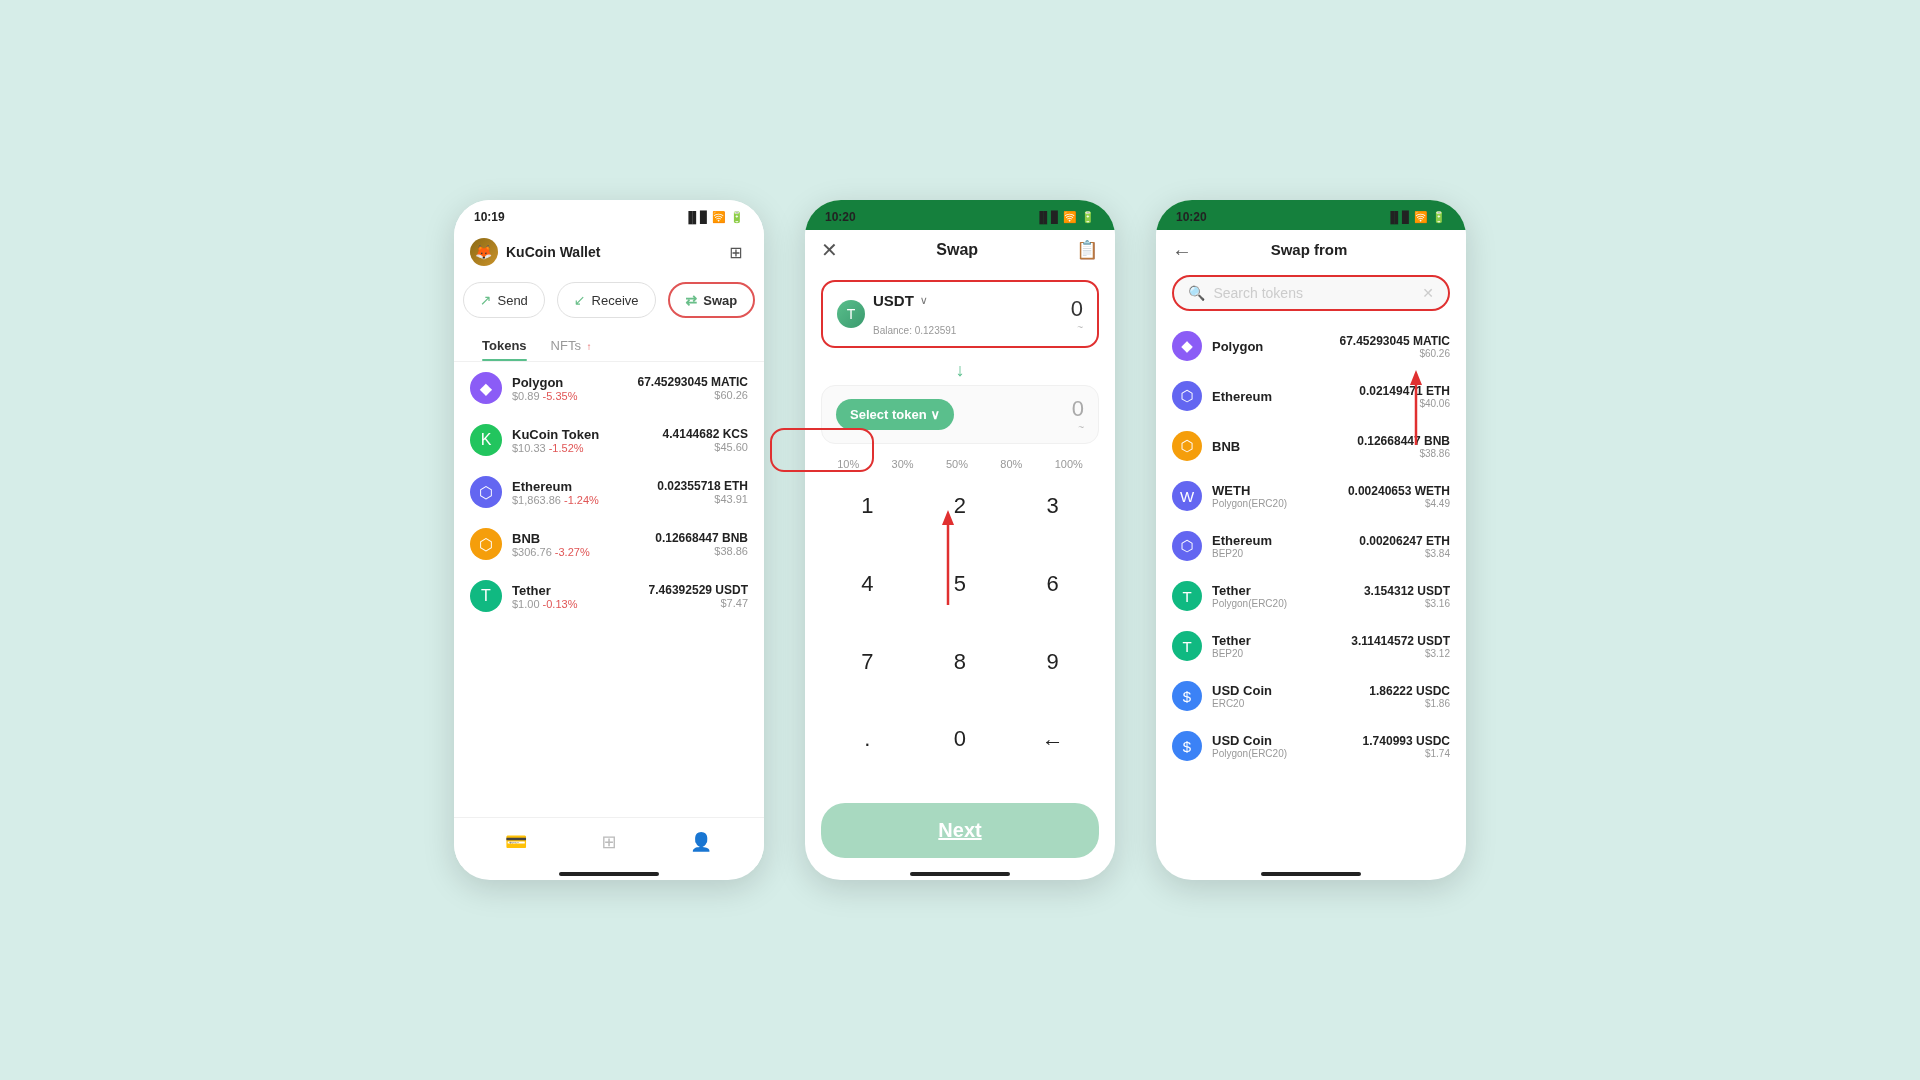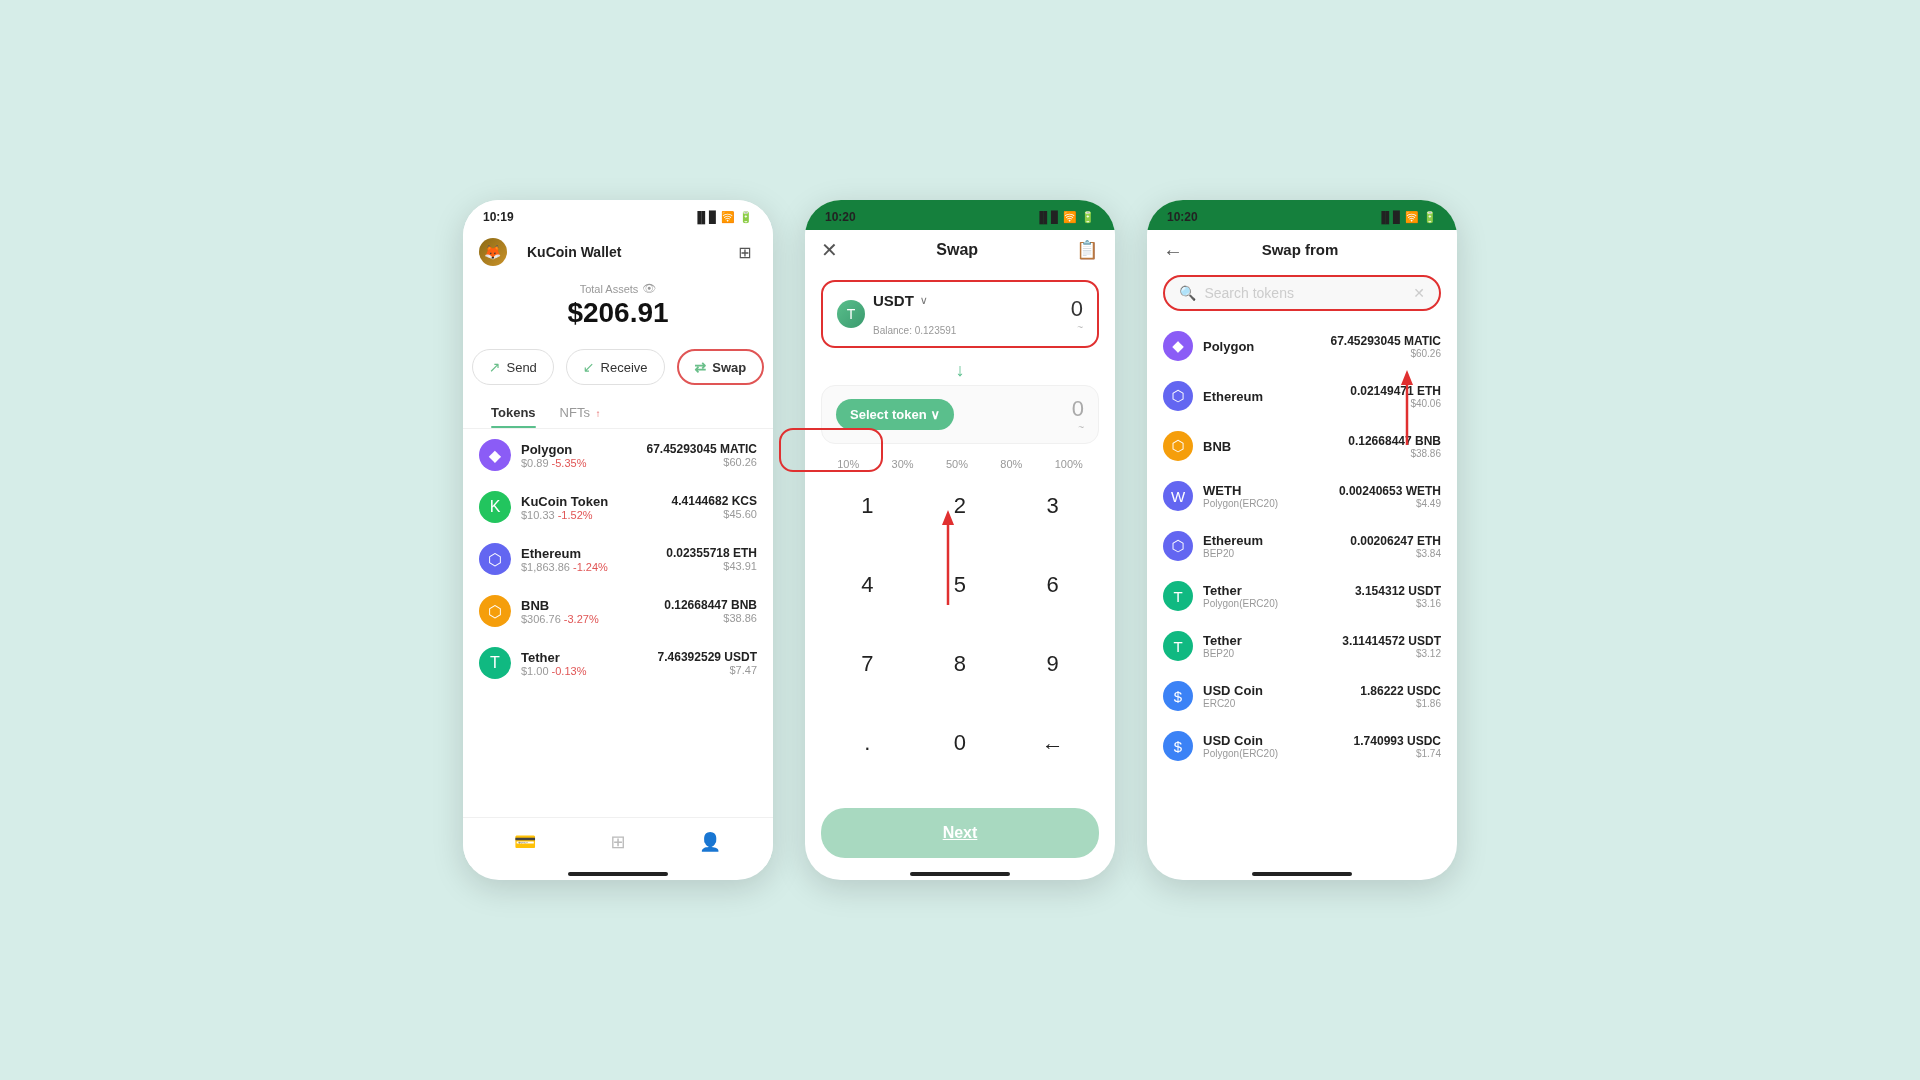--- a/index.html
+++ b/index.html
@@ -59,21 +59,21 @@
     }
     .p1-avatar {
       width: 28px; height: 28px;
       border-radius: 50%;
       background: linear-gradient(135deg, #8B6914, #c9922a);
       display: flex; align-items: center; justify-content: center;
       font-size: 14px; color: white;
     }
     .p1-wallet-name {
       font-size: 14px; font-weight: 600; color: #222;
-      margin-left: 20px;
+      margin-left: 8px;
     }
     .p1-header-left { display: flex; align-items: center; }
     .qr-icon {
       width: 24px; height: 24px;
       display: flex; align-items: center; justify-content: center;
       font-size: 16px; color: #555;
     }
 
     .p1-assets {
       text-align: center;
@@ -248,21 +248,21 @@
       font-size: 22px; font-weight: 300; color: #222;
       cursor: pointer;
       border: none; background: none;
     }
 
     .p2-next-btn {
       margin: 8px 16px;
       background: #a8d9c0;
       border: none; border-radius: 24px;
       padding: 16px;
-      font-size: 16px; font-weight: 600; color: white;
+      font-size: 20px; font-weight: 600; color: white;
       width: calc(100% - 32px);
       cursor: pointer;
       text-decoration: underline;
     }
 
     
     .phone3 { background: white; }
     .p3-header {
       display: flex; align-items: center; justify-content: space-between;
       padding: 8px 16px;
@@ -297,21 +297,21 @@
     .p3-token-info { flex: 1; }
     .p3-token-name { font-size: 13px; font-weight: 600; color: #222; }
     .p3-token-sub { font-size: 10px; color: #999; }
     .p3-token-right { text-align: right; }
     .p3-token-amount { font-size: 12px; font-weight: 600; color: #222; }
     .p3-token-usd { font-size: 10px; color: #999; }
 
     
     .phones-container {
       display: flex;
-      gap: 32px;
+      gap: 41px;
       align-items: center;
       justify-content: center;
       width: 100%;
       height: 100%;
       padding: 60px;
       border-radius: 8px;
     }
 
     .phone-wrapper {
       position: relative;
@@ -353,27 +353,20 @@
       </div>
 
       <div class="p1-header">
         <div class="p1-header-left">
           <div class="p1-avatar">🦊</div>
           <span class="p1-wallet-name">KuCoin Wallet</span>
         </div>
         <div class="qr-icon">⊞</div>
       </div>
 
-      <div class="p1-assets">
-        <div class="assets-label">
-          <span>Total Assets</span>
-          <span>👁</span>
-        </div>
-        <div class="assets-amount">$206.91</div>
-      </div>
 
       <div class="p1-actions">
         <button class="action-btn">
           <span class="action-icon">↗</span>
           <span>Send</span>
         </button>
         <button class="action-btn">
           <span class="action-icon">↙</span>
           <span>Receive</span>
         </button>

